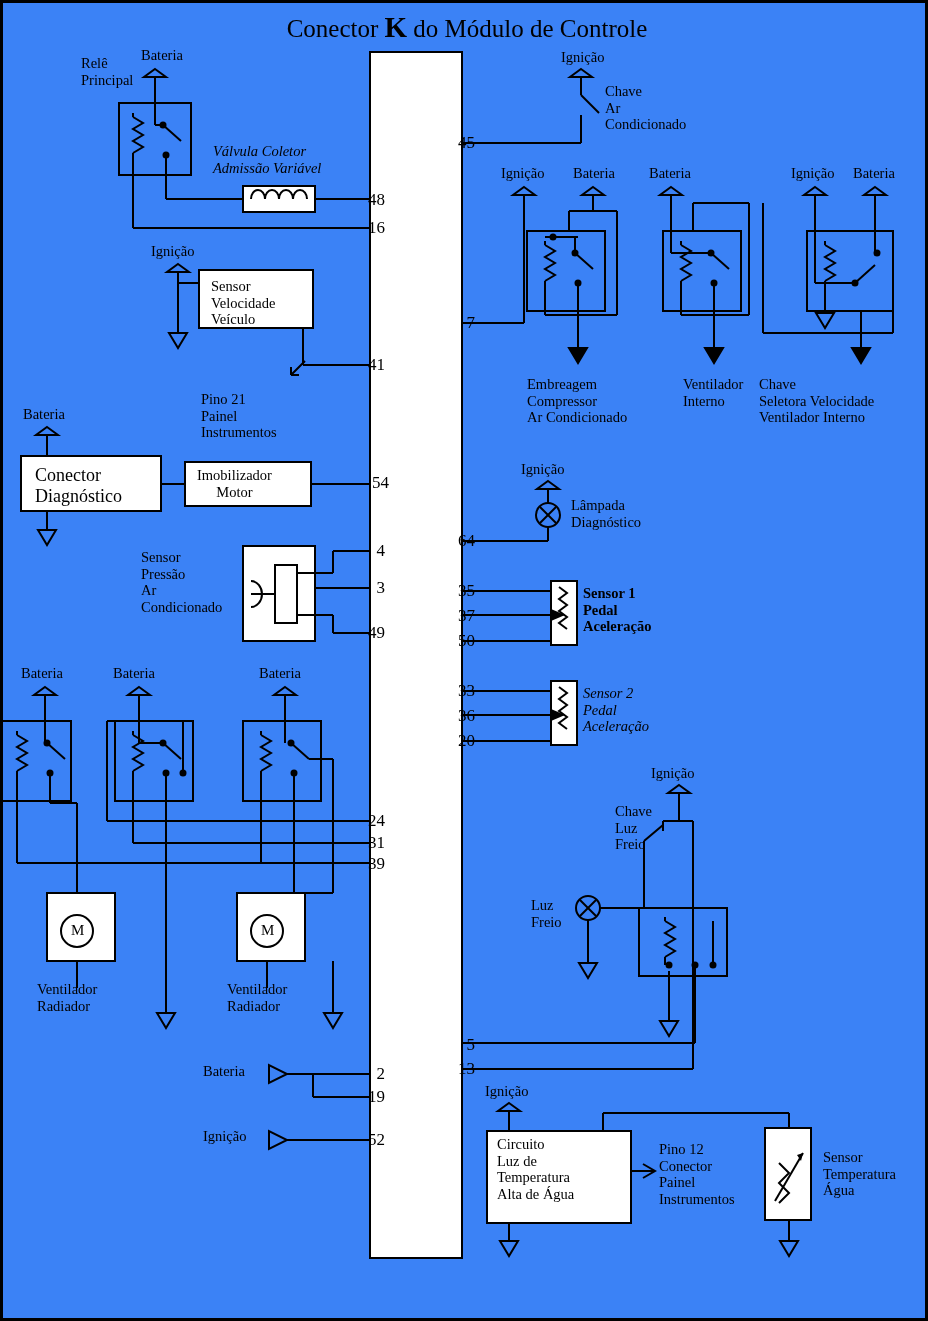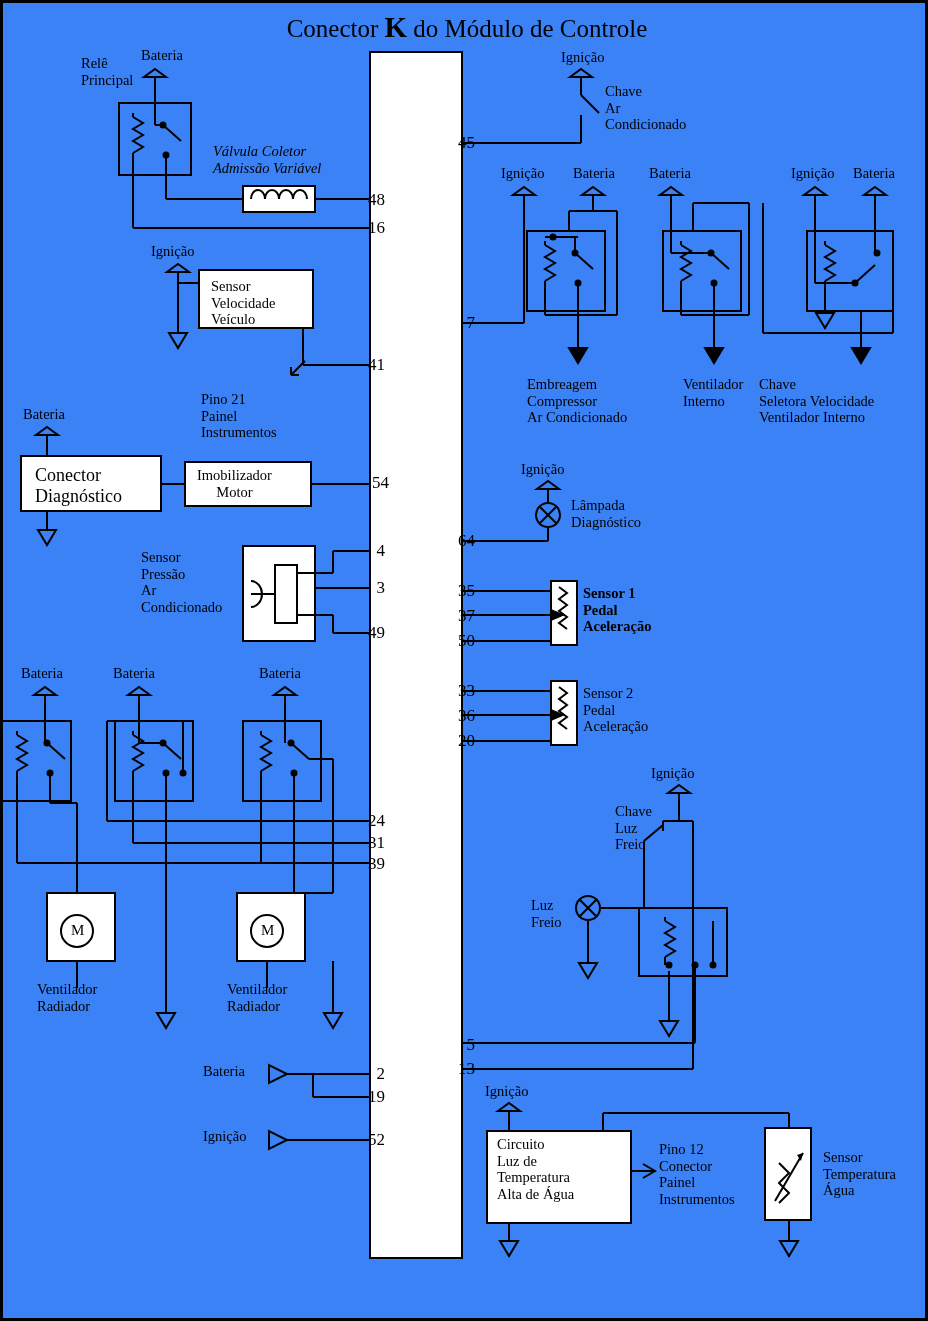--- a/index.html
+++ b/index.html
@@ -351,21 +351,21 @@
   <div class="pin" style="left:430px;top:703px;width:42px;">36</div>
   <div class="pin" style="left:430px;top:728px;width:42px;">20</div>
   <svg style="left:0;top:0;width:928px;height:1321px;">
     <rect x="548" y="678" width="26" height="64" fill="#fff" stroke="#000" stroke-width="2"></rect>
     <path d="M556,684 l8,6 l-8,6 l8,6 l-8,6 l8,6 l-8,6 l8,6" fill="none" stroke="#000" stroke-width="2"></path>
     <line x1="460" y1="688" x2="548" y2="688" stroke="#000" stroke-width="2"></line>
     <line x1="460" y1="712" x2="548" y2="712" stroke="#000" stroke-width="2"></line>
     <line x1="460" y1="738" x2="548" y2="738" stroke="#000" stroke-width="2"></line>
     <path d="M548,706 L562,712 L548,718 Z" fill="#000"></path>
   </svg>
-  <div class="t lbl" style="left:580px;top:682px;">Sensor 2
+  <div class="t lbl" style="left:580px;top:682px;font-style:italic;">Sensor 2
 Pedal
 Aceleração</div>
 
   <div class="t lbl" style="left:648px;top:762px;">Ignição</div>
   <div class="t lbl" style="left:612px;top:800px;">Chave
 Luz
 Freio</div>
   <div class="t lbl" style="left:528px;top:894px;">Luz
 Freio</div>
   <div class="pin" style="left:430px;top:1032px;width:42px;">5</div>

